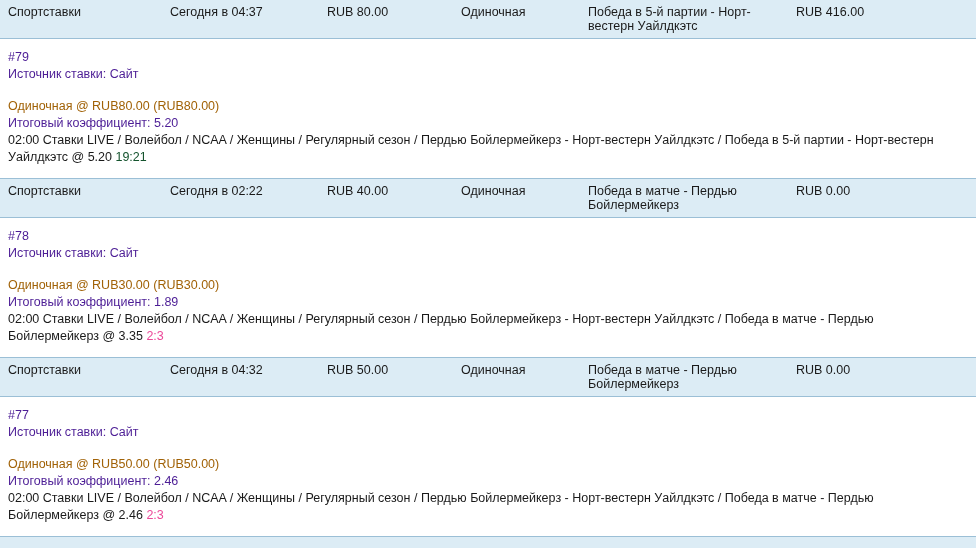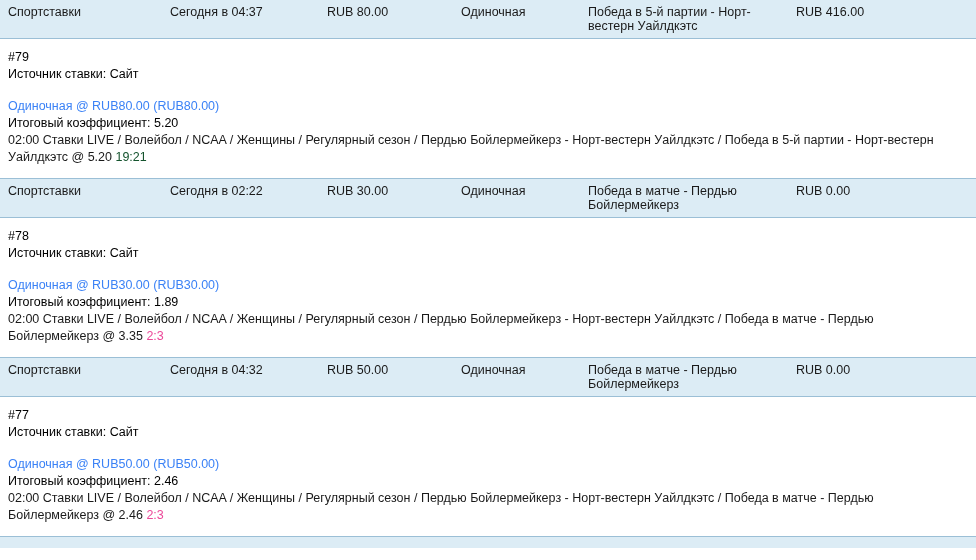--- a/index.html
+++ b/index.html
@@ -43,28 +43,28 @@
   .detail-row td {
     padding: 0;
     background: #ffffff;
   }
   .detail-block {
     padding: 10px 8px 12px 8px;
     background: #ffffff;
   }
   .detail-line {
     line-height: 17px;
-    color: #000000;
+    color: #4c1d95;
     font-size: 12.5px;
   }
   .detail-gap {
     height: 14px;
   }
   .sel-head {
-    color: #3b82f6;
+    color: #a16207;
     line-height: 18px;
     font-size: 12.5px;
   }
   .leg-text {
     line-height: 17px;
     font-size: 12.5px;
     color: #1a1a1a;
   }
   .score-live {
     color: #14532d;
@@ -112,21 +112,21 @@
           <div class="sel-head">Одиночная @ RUB80.00 (RUB80.00)</div>
           <div class="detail-line">Итоговый коэффициент: 5.20</div>
           <div class="leg-text"><span>02:00 Ставки LIVE / Волейбол / NCAA / Женщины / Регулярный сезон / Пердью Бойлермейкерз - Норт-вестерн Уайлдкэтс / Победа в 5-й партии - Норт-вестерн Уайлдкэтс @ 5.20</span> <span class="score-live">19:21</span></div>
         </div>
       </td>
     </tr>
 
     <tr class="summary-row">
       <td>Спортставки</td>
       <td>Сегодня в 02:22</td>
-      <td>RUB 30.00</td>
+      <td>RUB 40.00</td>
       <td>Одиночная</td>
       <td>Победа в матче - Пердью Бойлермейкерз</td>
       <td>RUB 0.00</td>
     </tr>
 
     <tr class="detail-row">
       <td colspan="6">
         <div class="detail-block">
           <div class="detail-line">#78</div>
           <div class="detail-line">Источник ставки: Сайт</div>

